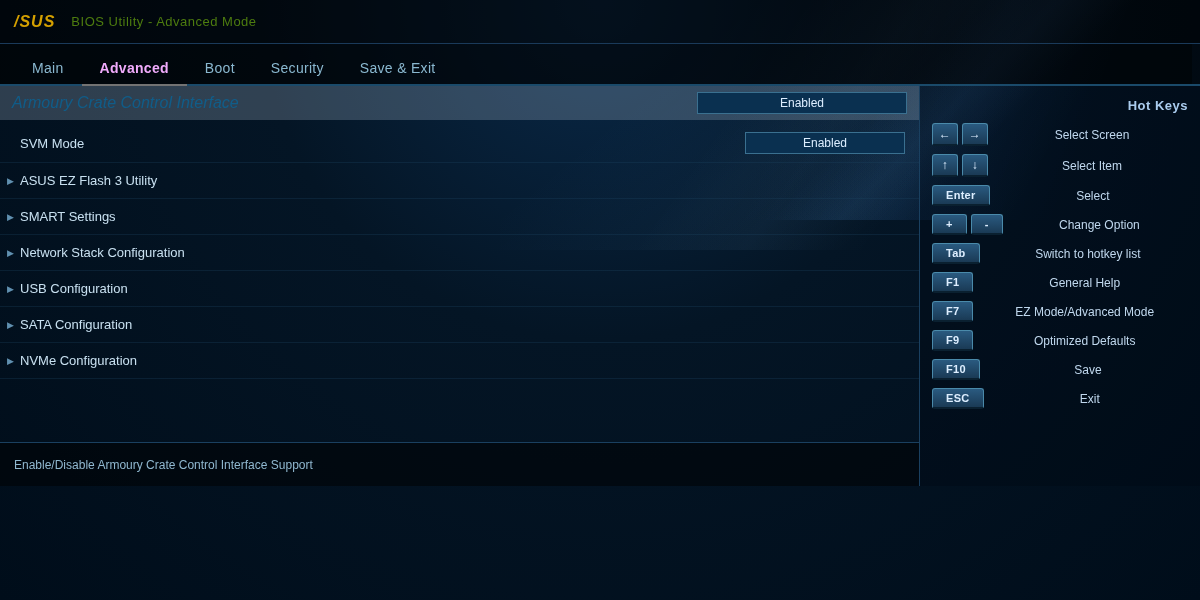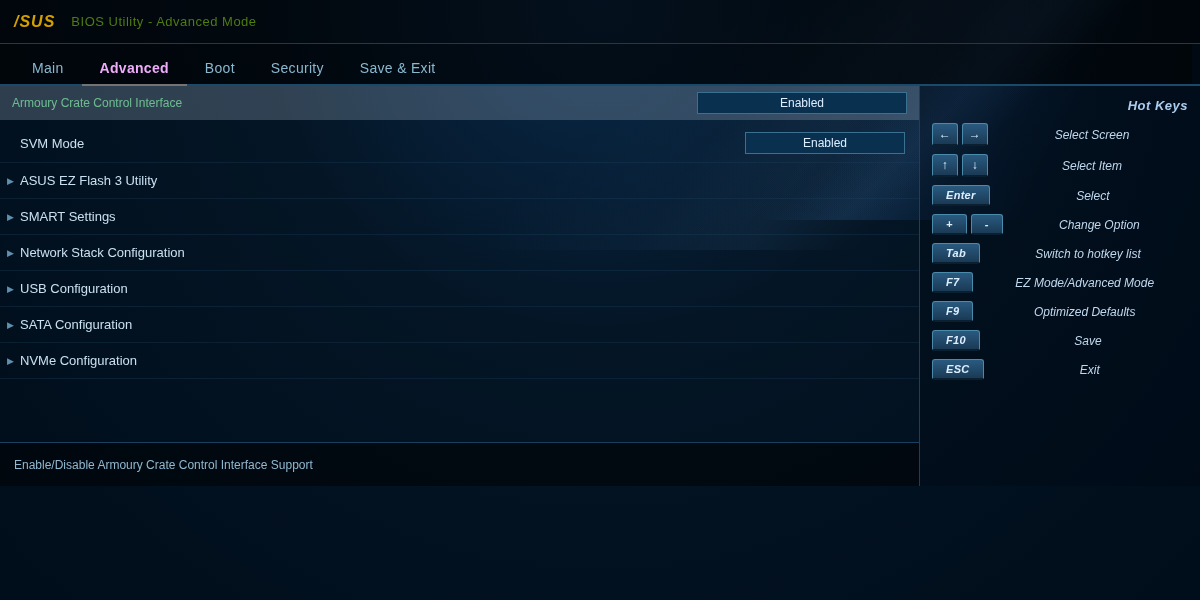--- a/index.html
+++ b/index.html
@@ -137,24 +137,25 @@
       background: rgba(180,200,220,0.25);
       padding: 6px 12px;
       display: flex;
       align-items: center;
       justify-content: space-between;
       min-height: 34px;
       flex-shrink: 0;
     }
 
     .selected-row-label {
-      color: #86efac;
-      font-size: 12px;
+      color: #0369a1;
+      font-size: 16px;
       flex: 1;
       opacity: 0.7;
+      font-style: italic;
     }
 
     .value-box {
       background: #0a3050;
       border: 1px solid #3a7090;
       padding: 3px 10px;
       font-size: 12px;
       color: #ddeeff;
       min-width: 160px;
       text-align: center;
@@ -225,21 +226,20 @@
 
     
     .hotkeys-panel {
       width: 280px;
       flex-shrink: 0;
       padding: 8px 12px;
       background: rgba(0,5,15,0.3);
       display: flex;
       flex-direction: column;
       gap: 0;
-      font-style: italic;
     }
 
     .hotkeys-title {
       color: #aaccee;
       font-size: 13px;
       font-weight: bold;
       text-align: right;
       padding: 4px 0 10px;
       letter-spacing: 0.5px;
     }
@@ -373,20 +373,26 @@
             <div class="hotkey-desc">Change Option</div>
           </div>
           <div class="hotkey-row">
             <div class="hotkey-keys">
               <div class="key-btn">Tab</div>
             </div>
             <div class="hotkey-desc">Switch to hotkey list</div>
           </div>
           <div class="hotkey-row">
             <div class="hotkey-keys">
+              <div class="key-btn">F1</div>
+            </div>
+            <div class="hotkey-desc">General Help</div>
+          </div>
+          <div class="hotkey-row">
+            <div class="hotkey-keys">
               <div class="key-btn">F7</div>
             </div>
             <div class="hotkey-desc">EZ Mode/Advanced Mode</div>
           </div>
           <div class="hotkey-row">
             <div class="hotkey-keys">
               <div class="key-btn">F9</div>
             </div>
             <div class="hotkey-desc">Optimized Defaults</div>
           </div>

